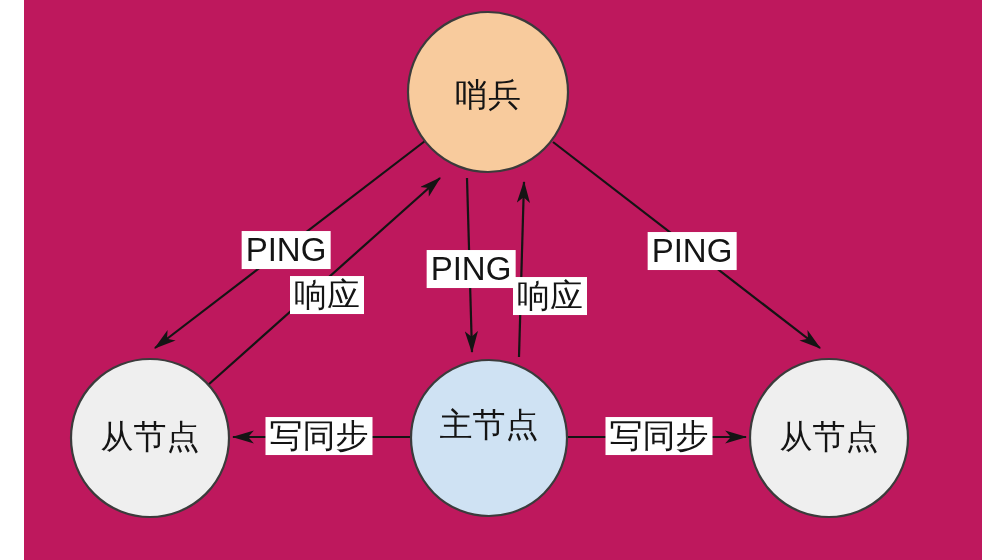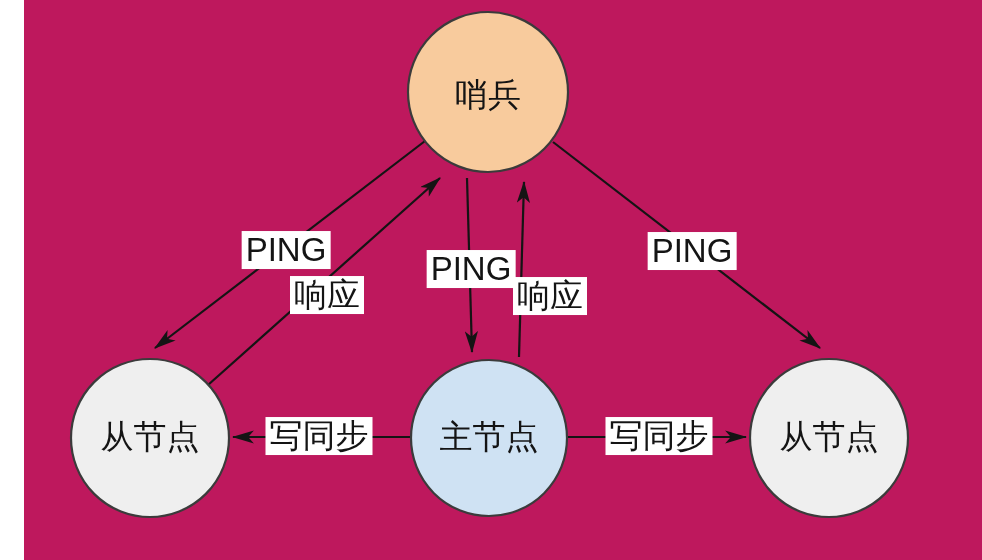--- a/index.html
+++ b/index.html
@@ -37,21 +37,21 @@
     white-space: nowrap;
     text-align: center;
   }
   .edge-label {
     background: #ffffff;
     padding: 0 4px;
   }
   
   #lbl-sentinel     { left: 464px; top:  95px; }
   #lbl-slave-left   { left: 126px; top: 437px; }
-  #lbl-master       { left: 465px; top: 437px; }
+  #lbl-master       { left: 465px; top: 425px; }
   #lbl-slave-right  { left: 805px; top: 437px; }
   
   #edge-ping-left   { left: 262px; top: 250px; }
   #edge-resp-left   { left: 303px; top: 295px; }
   #edge-ping-mid    { left: 447px; top: 269px; }
   #edge-resp-mid    { left: 526px; top: 296px; }
   #edge-ping-right  { left: 668px; top: 251px; }
   #edge-sync-left   { left: 295px; top: 436px; }
   #edge-sync-right  { left: 635px; top: 436px; }
 </style>

